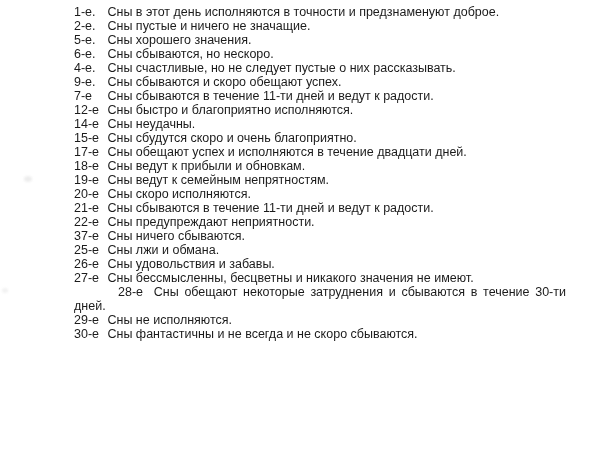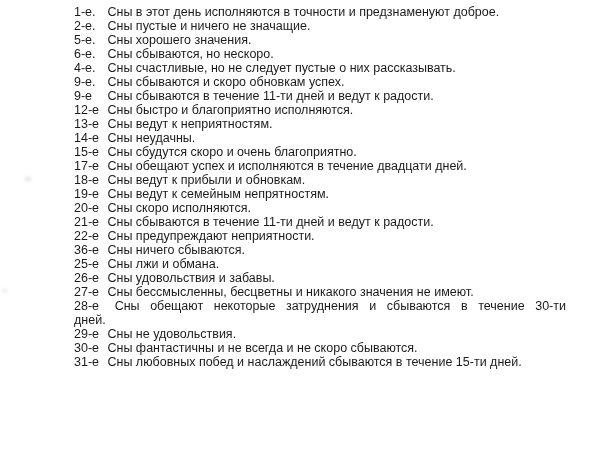--- a/index.html
+++ b/index.html
@@ -31,20 +31,21 @@
   .num {
     display: inline-block;
     width: 30px;
     text-align: left;
     white-space: pre;
   }
   .row-justified {
     display: block;
     text-align: justify;
     text-align-last: justify;
+    margin-left: 44px;
   }
   .continuation {
     display: block;
   }
   .artifact {
     position: absolute;
     border-radius: 50%;
     filter: blur(1px);
     pointer-events: none;
   }
@@ -59,39 +60,37 @@
 </style>
 </head>
 <body>
 
 <div class="list" id="dream-list">
     <p class="item"><span class="num">1-е.</span> <span class="txt">Сны в этот день исполняются в точности и предзнаменуют доброе.</span></p>
     <p class="item"><span class="num">2-е.</span> <span class="txt">Сны пустые и ничего не значащие.</span></p>
     <p class="item"><span class="num">5-е.</span> <span class="txt">Сны хорошего значения.</span></p>
     <p class="item"><span class="num">6-е.</span> <span class="txt">Сны сбываются, но нескоро.</span></p>
     <p class="item"><span class="num">4-е.</span> <span class="txt">Сны счастливые, но не следует пустые о них рассказывать.</span></p>
-    <p class="item"><span class="num">9-е.</span> <span class="txt">Сны сбываются и скоро обновкам успех.</span></p>
-    <p class="item"><span class="num">9-е</span> <span class="txt">Сны сбываются в течение 11-ти дней и ведут к радости.</span></p>
+    <p class="item"><span class="num">9-е.</span> <span class="txt">Сны сбываются и скоро обещают успех.</span></p>
+    <p class="item"><span class="num">7-е</span> <span class="txt">Сны сбываются в течение 11-ти дней и ведут к радости.</span></p>
     <p class="item"><span class="num">12-е</span> <span class="txt">Сны быстро и благоприятно исполняются.</span></p>
-    <p class="item"><span class="num">13-е</span> <span class="txt">Сны ведут к неприятностям.</span></p>
     <p class="item"><span class="num">14-е</span> <span class="txt">Сны неудачны.</span></p>
     <p class="item"><span class="num">15-е</span> <span class="txt">Сны сбудутся скоро и очень благоприятно.</span></p>
     <p class="item"><span class="num">17-е</span> <span class="txt">Сны обещают успех и исполняются в течение двадцати дней.</span></p>
     <p class="item"><span class="num">18-е</span> <span class="txt">Сны ведут к прибыли и обновкам.</span></p>
     <p class="item"><span class="num">19-е</span> <span class="txt">Сны ведут к семейным непрятностям.</span></p>
     <p class="item"><span class="num">20-е</span> <span class="txt">Сны скоро исполняются.</span></p>
     <p class="item"><span class="num">21-е</span> <span class="txt">Сны сбываются в течение 11-ти дней и ведут к радости.</span></p>
     <p class="item"><span class="num">22-е</span> <span class="txt">Сны предупреждают неприятности.</span></p>
-    <p class="item"><span class="num">36-е</span> <span class="txt">Сны ничего сбываются.</span></p>
+    <p class="item"><span class="num">37-е</span> <span class="txt">Сны ничего сбываются.</span></p>
     <p class="item"><span class="num">25-е</span> <span class="txt">Сны лжи и обмана.</span></p>
     <p class="item"><span class="num">26-е</span> <span class="txt">Сны удовольствия и забавы.</span></p>
     <p class="item"><span class="num">27-е</span> <span class="txt">Сны бессмысленны, бесцветны и никакого значения не имеют.</span></p>
     <p class="item">
       <span class="row-justified"><span class="num">28-е</span> <span class="txt">Сны обещают некоторые затруднения и сбываются в течение 30-ти</span></span>
       <span class="continuation">дней.</span>
     </p>
-    <p class="item"><span class="num">29-е</span> <span class="txt">Сны не удовольствия.</span></p>
+    <p class="item"><span class="num">29-е</span> <span class="txt">Сны не исполняются.</span></p>
     <p class="item"><span class="num">30-е</span> <span class="txt">Сны фантастичны и не всегда и не скоро сбываются.</span></p>
-    <p class="item"><span class="num">31-е</span> <span class="txt">Сны любовных побед и наслаждений сбываются в течение 15-ти дней.</span></p>
   </div>
 
 <div class="artifact artifact-1"></div>
 <div class="artifact artifact-2"></div>
 
 </body></html>

